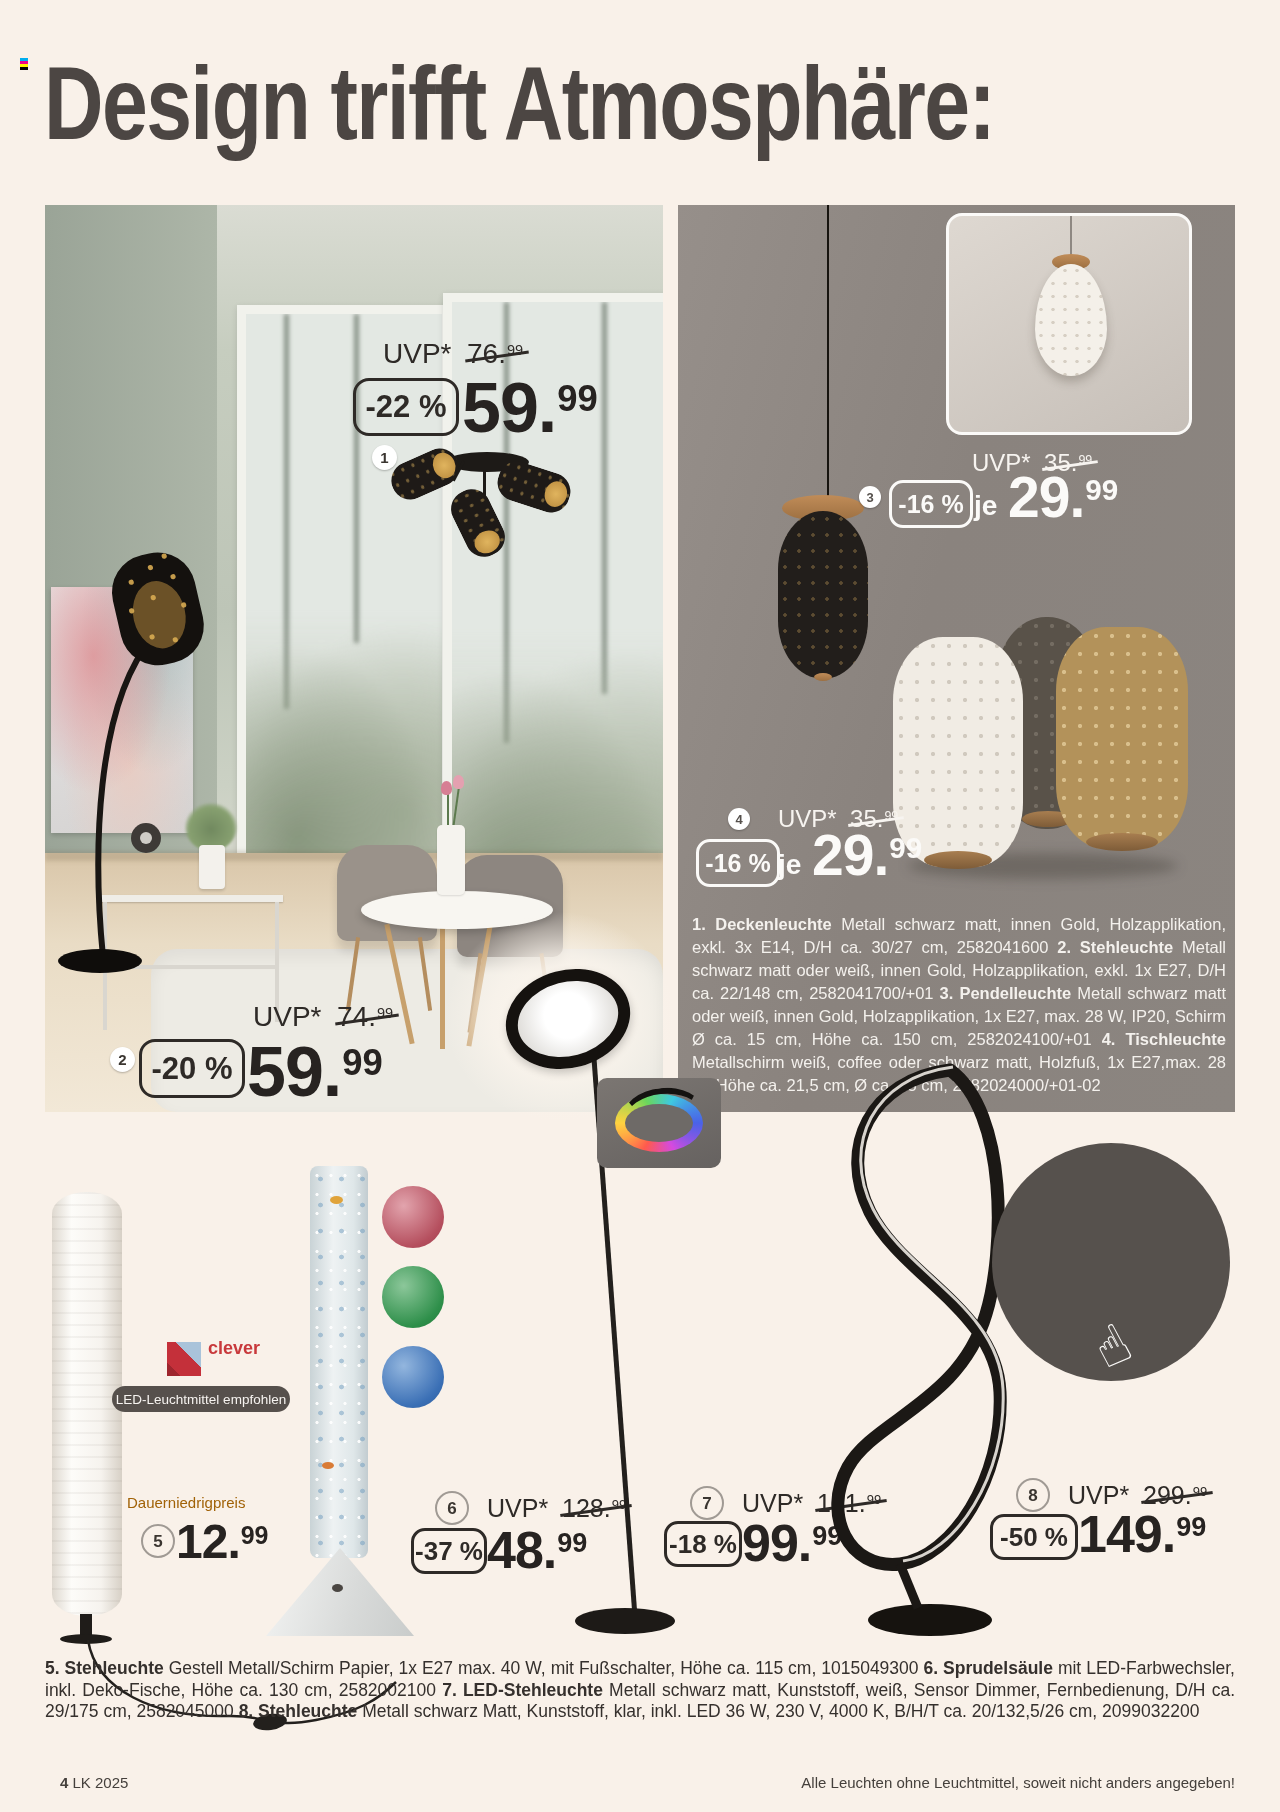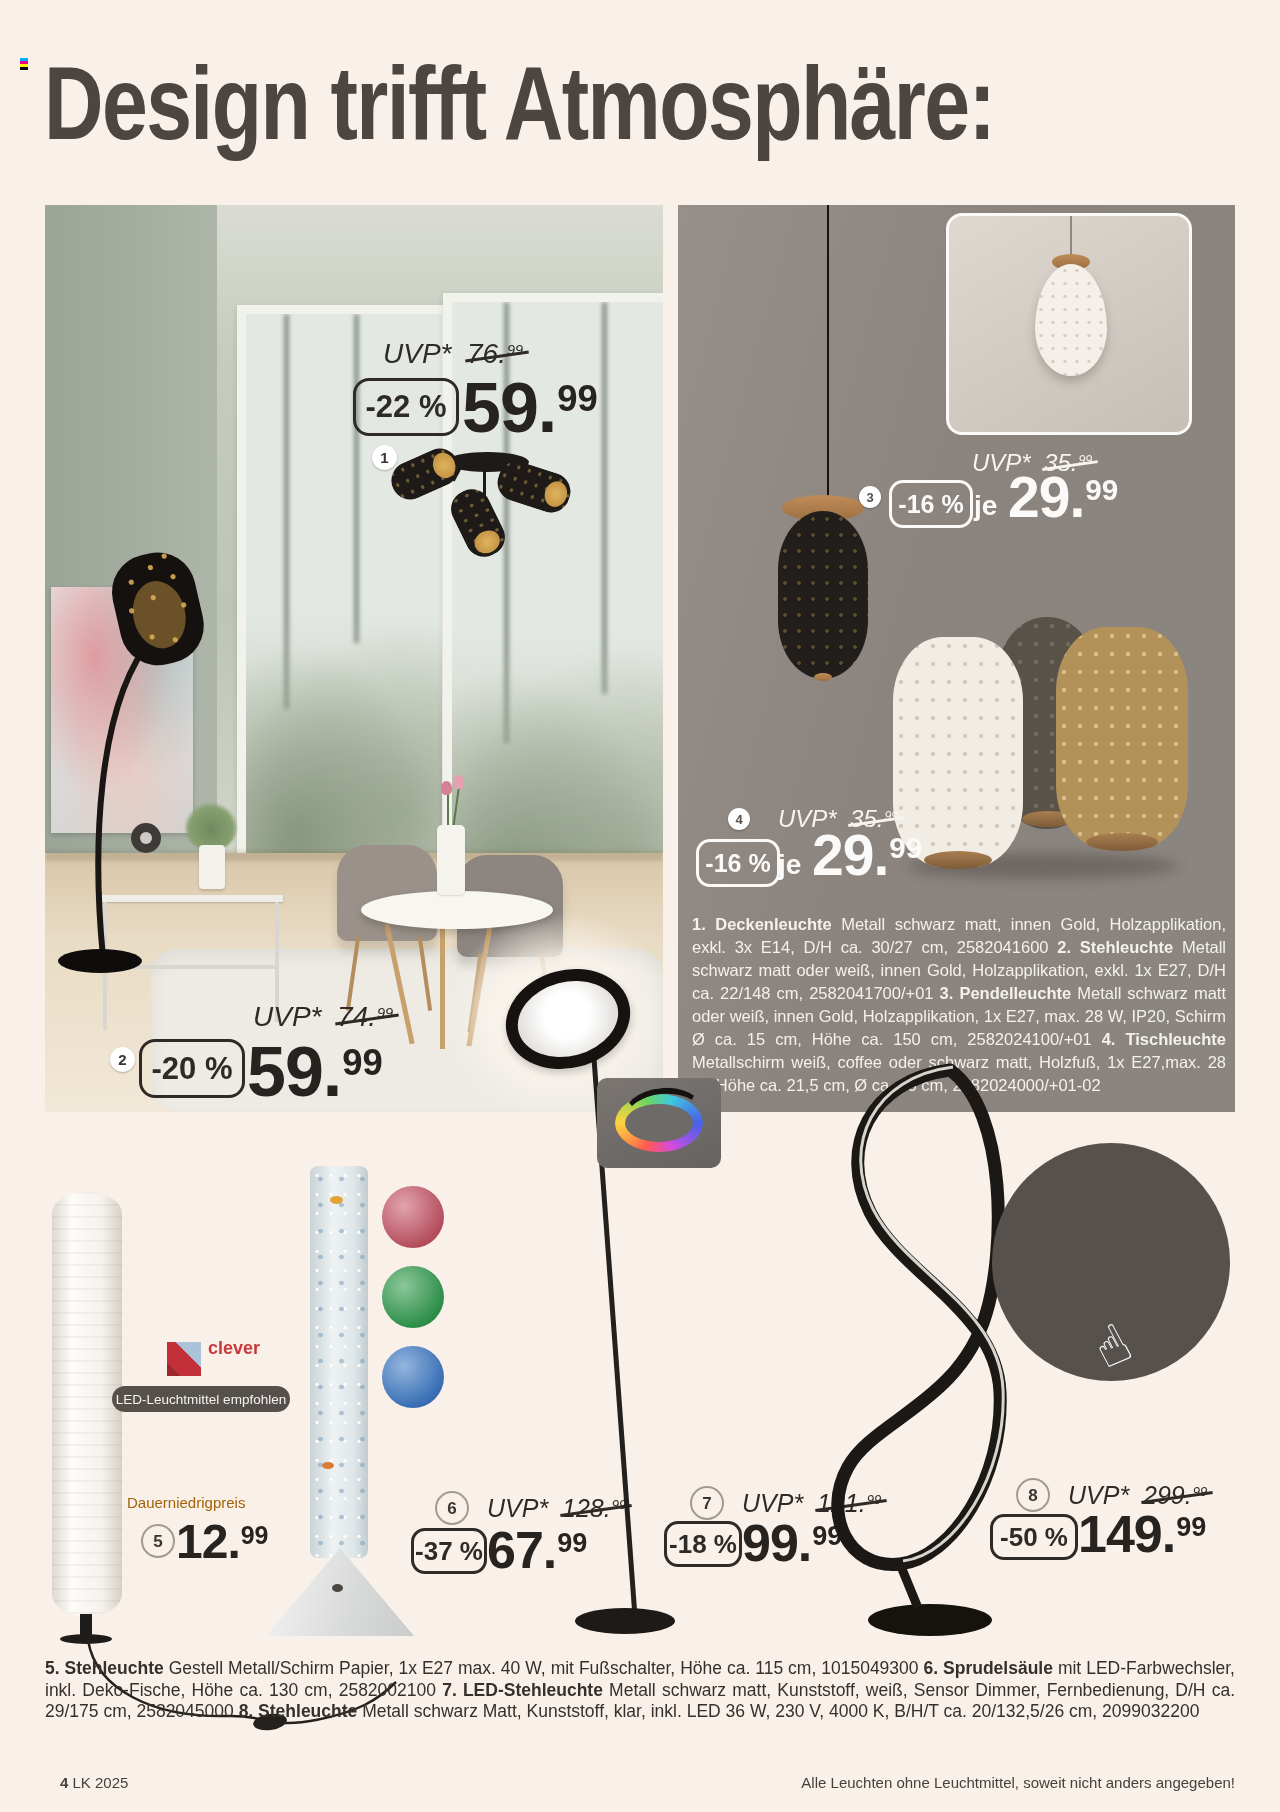--- a/index.html
+++ b/index.html
@@ -1,20 +1,20 @@
 <!DOCTYPE html>
 <html><head>
 <meta charset="utf-8">
 <style>
   html,body{margin:0;padding:0;}
   body{width:1280px;height:1812px;position:relative;background:#f9f1e9;
        font-family:"Liberation Sans","DejaVu Sans",sans-serif;color:#2e2a27;overflow:hidden;}
   .abs{position:absolute;}
   
-  .uvp-line{font-weight:400;white-space:nowrap;color:#2e2a27;font-style:italic;}
+  .uvp-line{font-weight:400;white-space:nowrap;color:#2e2a27;}
   .uvp-line.light{color:#f7f4f0;}
   .strike{position:relative;display:inline-block;}
   .strike::after{content:'';position:absolute;left:-2px;right:-6px;top:52%;
                  border-top:3px solid currentColor;transform:rotate(-8deg);}
   .sup{font-size:52%;position:relative;top:-0.58em;margin-left:1px;letter-spacing:0;}
   .price{font-weight:700;color:#272321;letter-spacing:-1px;white-space:nowrap;line-height:1;}
   .price.light{color:#fbfaf8;}
   .je{font-weight:700;line-height:1;}
   .badge{border:3px solid #2e2a27;border-radius:16px;background:transparent;color:#2e2a27;
          font-weight:700;display:flex;align-items:center;justify-content:center;white-space:nowrap;}
@@ -304,21 +304,21 @@
 <div class="ball" style="left:382px;top:1266px;background:radial-gradient(circle at 35% 32%,#8cc79a,#2e8f4a 70%,#247a3c);"></div>
 <div class="ball" style="left:382px;top:1346px;background:radial-gradient(circle at 35% 32%,#93b6de,#3a6fb5 70%,#2f5d99);"></div>
 
 <div class="circ outline abs" style="left:435px;top:1491px;width:30px;height:30px;font-size:17px;">6</div>
 <div class="uvp-line abs" style="left:487px;top:1494px;font-size:25px;">
   <span>UVP*</span>&nbsp;
   <span class="strike"><span>128.</span><span class="sup">99</span></span>
 </div>
 <div class="badge abs" style="left:411px;top:1528px;width:70px;height:40px;font-size:26px;border-radius:14px;">-37 %</div>
 <div class="price abs" style="left:487px;top:1524px;font-size:52px;">
-  <span>67.</span><span class="sup">99</span>
+  <span>48.</span><span class="sup">99</span>
 </div>
 
 <div class="glow" style="left:445px;top:912px;width:230px;height:210px;"></div>
 <div class="torch-pole"></div>
 <div class="torch-head"></div>
 <div class="torch-base"></div>
 <div class="rgb-box">
   <div class="rgb-ring"></div>
   <div class="rgb-arc"></div>
 </div>

